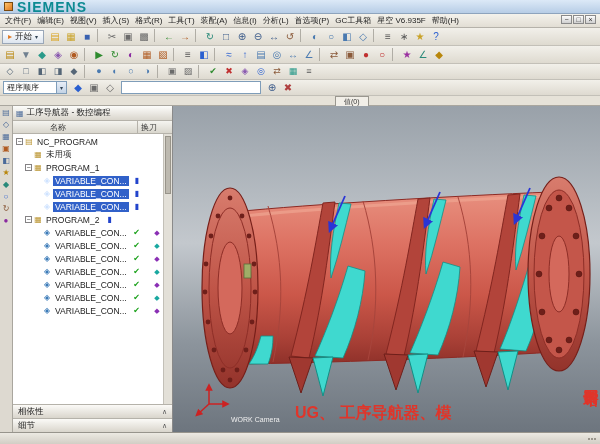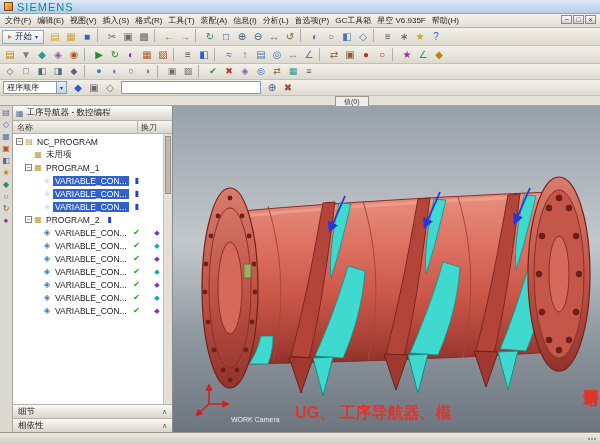--- a/index.html
+++ b/index.html
@@ -3,21 +3,21 @@
 <meta charset="utf-8">
 <style>
   *{box-sizing:border-box;margin:0;padding:0;}
   html,body{width:600px;height:444px;overflow:hidden;}
   body{position:relative;font-family:"Liberation Sans","DejaVu Sans",sans-serif;background:#ece9e2;font-size:9px;color:#222;}
 
   
   .titlebar{height:14px;background:linear-gradient(#dce9f7,#b7cde6);border-bottom:1px solid #8ea4bd;display:flex;align-items:center;padding:0 4px;gap:4px;}
   .app-logo{width:9px;height:9px;background:linear-gradient(135deg,#féa,#e07820);background:linear-gradient(135deg,#ffc46a,#e07820);border:1px solid #7a4a10;}
   .title-text{flex:1;font-size:8.5px;color:#243a55;white-space:nowrap;overflow:hidden;}
-  .brand{font-size:11px;font-weight:normal;letter-spacing:1px;color:#0c8a93;}
+  .brand{font-size:14px;font-weight:bold;letter-spacing:1px;color:#0c8a93;}
 
   
   .menubar{height:14px;background:linear-gradient(#f4f2ec,#e2ded4);border-bottom:1px solid #b5b2aa;display:flex;align-items:center;padding-left:2px;}
   .menu-item{padding:0 3px;font-size:8px;white-space:nowrap;}
   .win-controls{margin-left:auto;display:flex;gap:1px;padding-right:2px;}
   .wc{width:11px;height:9px;border:1px solid #8a8a8a;background:linear-gradient(#fdfdfd,#cfcfcf);font-size:7px;line-height:7px;text-align:center;color:#333;}
 
   
   .toolbar{background:linear-gradient(#f2f0ea,#dedad0);border-bottom:1px solid #c3c0b8;display:flex;align-items:center;padding:1px 2px;}
   .tb1{height:18px;}.tb2{height:18px;}.tb3{height:16px;}
@@ -42,21 +42,21 @@
 
   
   .content{display:flex;height:326px;}
   .resbar{width:13px;background:#ddd9d0;border-right:1px solid #a9a69e;display:flex;flex-direction:column;align-items:center;padding-top:3px;gap:4px;}
   .rbi{font-size:8px;line-height:1;}
 
   .navpanel{width:160px;background:#f2f1ec;border-right:1px solid #8a8a8a;display:flex;flex-direction:column;}
   .nav-header{height:15px;background:linear-gradient(#fdfdfb,#d9d5cc);border-bottom:1px solid #b5b2aa;display:flex;align-items:center;gap:3px;padding:0 3px;font-size:8.5px;color:#222;white-space:nowrap;}
   .nav-header .nh-icon{color:#4a6a9a;font-size:8px;}
   .nav-cols{height:13px;background:linear-gradient(#f5f4f0,#d9d6cd);border-bottom:1px solid #b5b2aa;display:flex;align-items:center;font-size:8px;color:#333;}
-  .col-name{flex:1;padding-left:4px;border-right:1px solid #b5b2aa;height:100%;display:flex;align-items:center;}
+  .col-name{flex:1;padding-left:4px;border-right:1px solid #b5b2aa;height:100%;display:flex;align-items:center;margin-left:33px;}
   .col-tool{width:34px;padding-left:3px;}
   .tree-wrap{flex:1;display:flex;background:#fff;overflow:hidden;}
   .tree{flex:1;padding-top:1px;}
   .vscroll{width:9px;background:#e3e0d8;border-left:1px solid #c3c0b8;position:relative;}
   .vthumb{position:absolute;left:1px;top:2px;width:6px;height:58px;background:#bdb9af;border:1px solid #98948a;}
 
   .trow{display:flex;align-items:center;height:13px;font-size:8.5px;color:#222;white-space:nowrap;}
   .tind{display:inline-block;height:1px;}
   .texp{display:inline-block;text-align:center;color:#444;}
   .texp.box{width:7px;height:7px;border:1px solid #848284;background:#fff;font-size:7px;line-height:5px;margin:0 1px;}
@@ -501,26 +501,26 @@
             <span class="tc2" style="color: rgb(138, 47, 180);">◆</span>
           </div>
         </div>
       <div class="vscroll">
         <div class="vthumb"></div>
       </div>
     </div>
     <div class="nav-sections">
 
         <div class="sec">
-          <span>细节</span>
+          <span>相依性</span>
           <span class="sec-chevron">∧</span>
         </div>
 
         <div class="sec">
-          <span>相依性</span>
+          <span>细节</span>
           <span class="sec-chevron">∧</span>
         </div>
       </div>
   </div>
 
   <div class="viewport">
     <svg viewBox="0 0 427 326" width="100%" height="100%" preserveAspectRatio="none">
       <defs>
         <linearGradient id="bodyG" x1="0" y1="0" x2="0" y2="1">
           <stop offset="0" stop-color="#e8907f"></stop>

